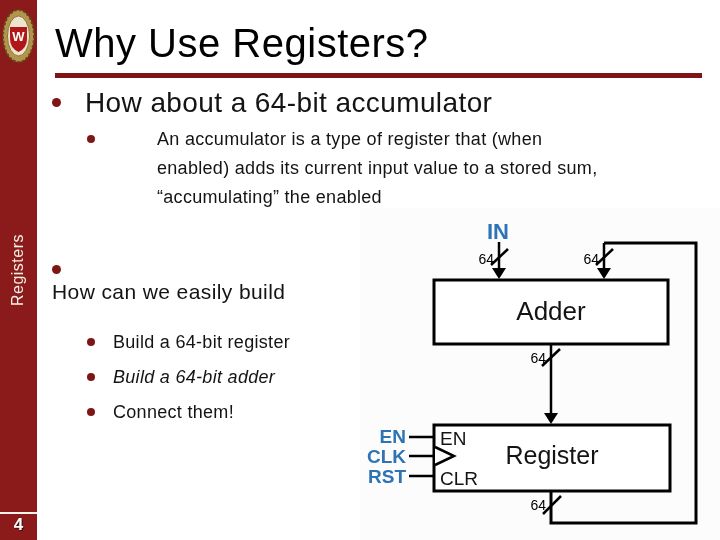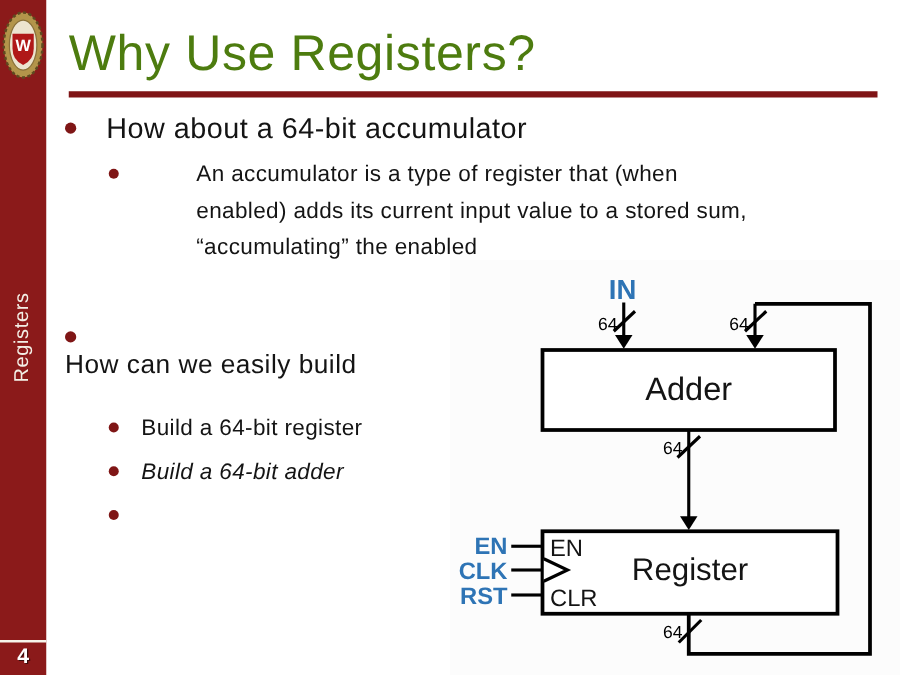--- a/index.html
+++ b/index.html
@@ -10,27 +10,27 @@
   
   .sidebar { position:absolute; left:0; top:0; width:37px; height:540px; background:#8b1a1a; }
   .crest { position:absolute; left:1px; top:7px; }
   .sidebar-label { position:absolute; left:18px; top:270px; transform:translate(-50%,-50%) rotate(-90deg);
                    color:#f3efe6; font-size:16px; letter-spacing:0.5px; white-space:nowrap; }
   .sidebar-line { position:absolute; left:0; top:512px; width:37px; height:2px; background:#f7f4ea; }
   .page-num { position:absolute; left:0; top:515px; width:37px; text-align:center; color:#ffffff;
               font-size:17px; font-weight:bold; text-shadow:1px 1px 0 #3a0c0c; }
 
   
-  .title { position:absolute; left:55px; top:18px; font-size:40px; letter-spacing:0.5px; color:#4d7c0f; line-height:50px; }
+  .title { position:absolute; left:55px; top:18px; font-size:40px; letter-spacing:0.5px; color:#000000; line-height:50px; }
   .rule { position:absolute; left:55px; top:73px; width:647px; height:5px; background:#7f1416; }
 
   
   .row { position:absolute; display:flex; color:#141414; }
   .dot { background:#7f1616; border-radius:50%; flex:0 0 auto; }
-  .l1 { font-size:23px; letter-spacing:0.4px; line-height:27px; }
+  .l1 { font-size:28px; letter-spacing:0.4px; line-height:27px; }
   .l1w { font-size:21px; letter-spacing:0.4px; line-height:35px; }
   .l2 { font-size:18px; letter-spacing:0.3px; line-height:29px;margin-left:44px; }
   .l2s { font-size:18px; letter-spacing:0.3px; line-height:25px;text-align:right; }
 
   .row-b1 { left:52px; top:89px; }
   .row-b1 .dot { width:9px; height:9px; margin:9px 24px 0 0; }
   .row-sub1 { left:87px; top:125px; }
   .row-sub1 .dot { width:8px; height:8px; margin:10px 18px 0 0; }
   .row-b2 { left:52px; top:252px;flex-direction:column; }
   .row-b2 .dot { width:9px; height:9px; margin:13px 24px 0 0; }
@@ -87,20 +87,21 @@
   <div class="row row-s2a">
     <span class="dot"></span>
     <span class="l2s">Build a 64-bit register</span>
   </div>
   <div class="row row-s2b">
     <span class="dot"></span>
     <span class="l2s">Build a 64-bit adder</span>
   </div>
   <div class="row row-s2c">
     <span class="dot"></span>
+    <span class="l2s">Connect them!</span>
   </div>
 
   <svg class="diagram" width="360" height="332" viewBox="0 0 360 332">
     <rect x="0" y="0" width="360" height="332" fill="#fcfcfc"></rect>
 
     <text x="138" y="31" text-anchor="middle" font-size="22" font-weight="bold" fill="#2e74b5">IN</text>
 
     <path d="M191,283 V315 H336 V35 H244" fill="none" stroke="#000" stroke-width="3"></path>
 
     <line x1="139" y1="34" x2="139" y2="61" stroke="#000" stroke-width="2.5"></line>

